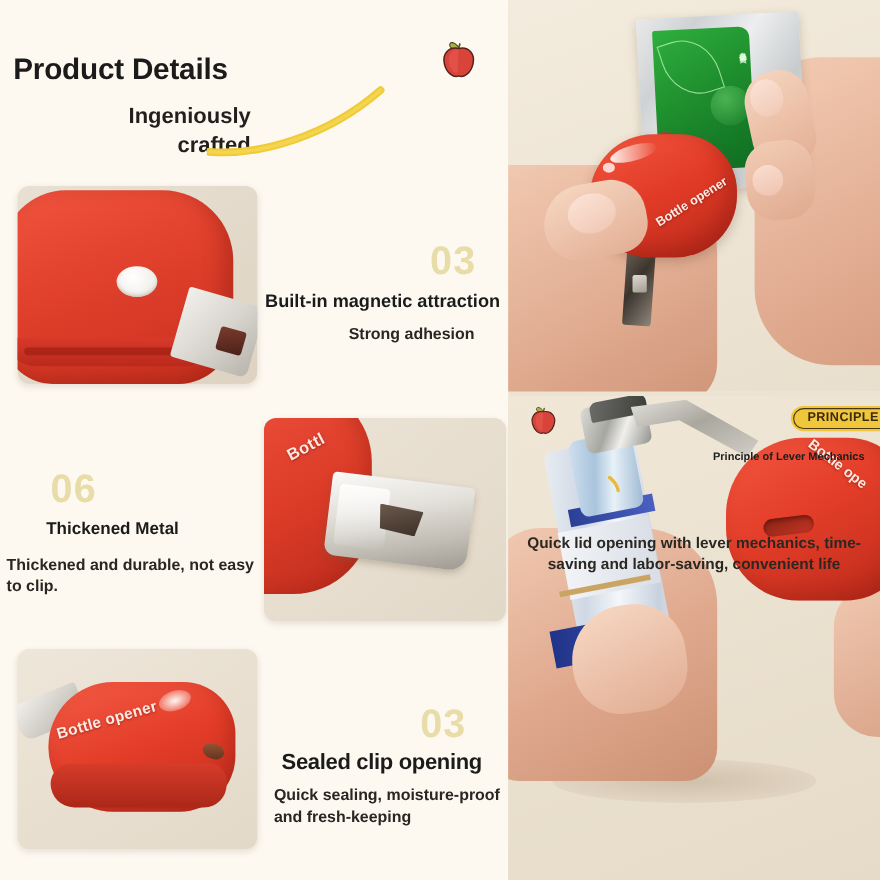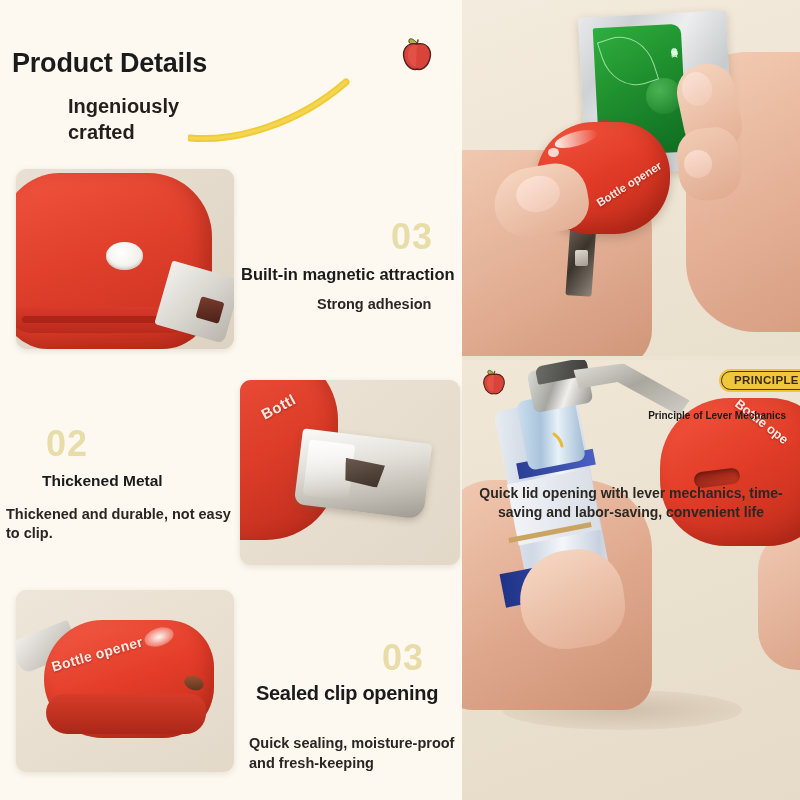--- a/index.html
+++ b/index.html
@@ -57,20 +57,21 @@
     letter-spacing: -0.2px;
   }
   .subtitle {
     position: absolute;
     left: 68px; top: 93px;
     width: 160px;
     font-size: 20px;
     font-weight: bold;
     color: #231f1c;
     line-height: 1.32;
+    text-align: right;
   }
   .swoosh {
     position: absolute;
     left: 188px; top: 76px;
     width: 172px; height: 72px;
     pointer-events: none;
   }
 
   
   .apple-icon { position: absolute; }
@@ -117,21 +118,21 @@
   .s2-head {
     left: 42px; top: 459px; font-size: 15.5px;
     line-height: 1.28; width: 150px; margin-top: 12px;
   }
   .s2-sub  {
     left: 6px; top: 505px; font-size: 14.5px;
     width: 238px; line-height: 1.32;
   }
 
   .s3-head { left: 256px; top: 682px; font-size: 20px; white-space: nowrap; letter-spacing: -0.3px; }
-  .s3-sub  { left: 249px; top: 714px; font-size: 14.5px; width: 212px; line-height: 1.35; margin-top: 20px; }
+  .s3-sub  { left: 249px; top: 714px; font-size: 14.5px; width: 212px; line-height: 1.35; }
 
   
   .badge {
     position: absolute;
     left: 721px; top: 371px;
     padding: 2px 12px 3px;
     background: #f0c73b;
     border: 1.6px solid #4a3418;
     border-radius: 14px;
     font-size: 11.5px;
@@ -559,21 +560,21 @@
     <div class="abs p3-base"></div>
     <div class="abs p3-hilite"></div>
     <div class="abs p3-stem"></div>
     <div class="abs p3-label">Bottle opener</div>
   </div>
 
   <div class="big-num num01">03</div>
   <div class="sec-head s1-head">Built-in magnetic attraction</div>
   <div class="sec-sub s1-sub">Strong adhesion</div>
 
-  <div class="big-num num02">02</div>
+  <div class="big-num num02">06</div>
   <div class="sec-head s2-head">Thickened Metal</div>
   <div class="sec-sub s2-sub">Thickened and durable, not easy to clip.</div>
 
   <div class="big-num num03">03</div>
   <div class="sec-head s3-head">Sealed clip opening</div>
   <div class="sec-sub s3-sub">Quick sealing, moisture-proof and fresh-keeping</div>
 
   <div class="panel-tr">
     <div class="abs tr-bg"></div>
     <div class="abs tr-hand-r"></div>

